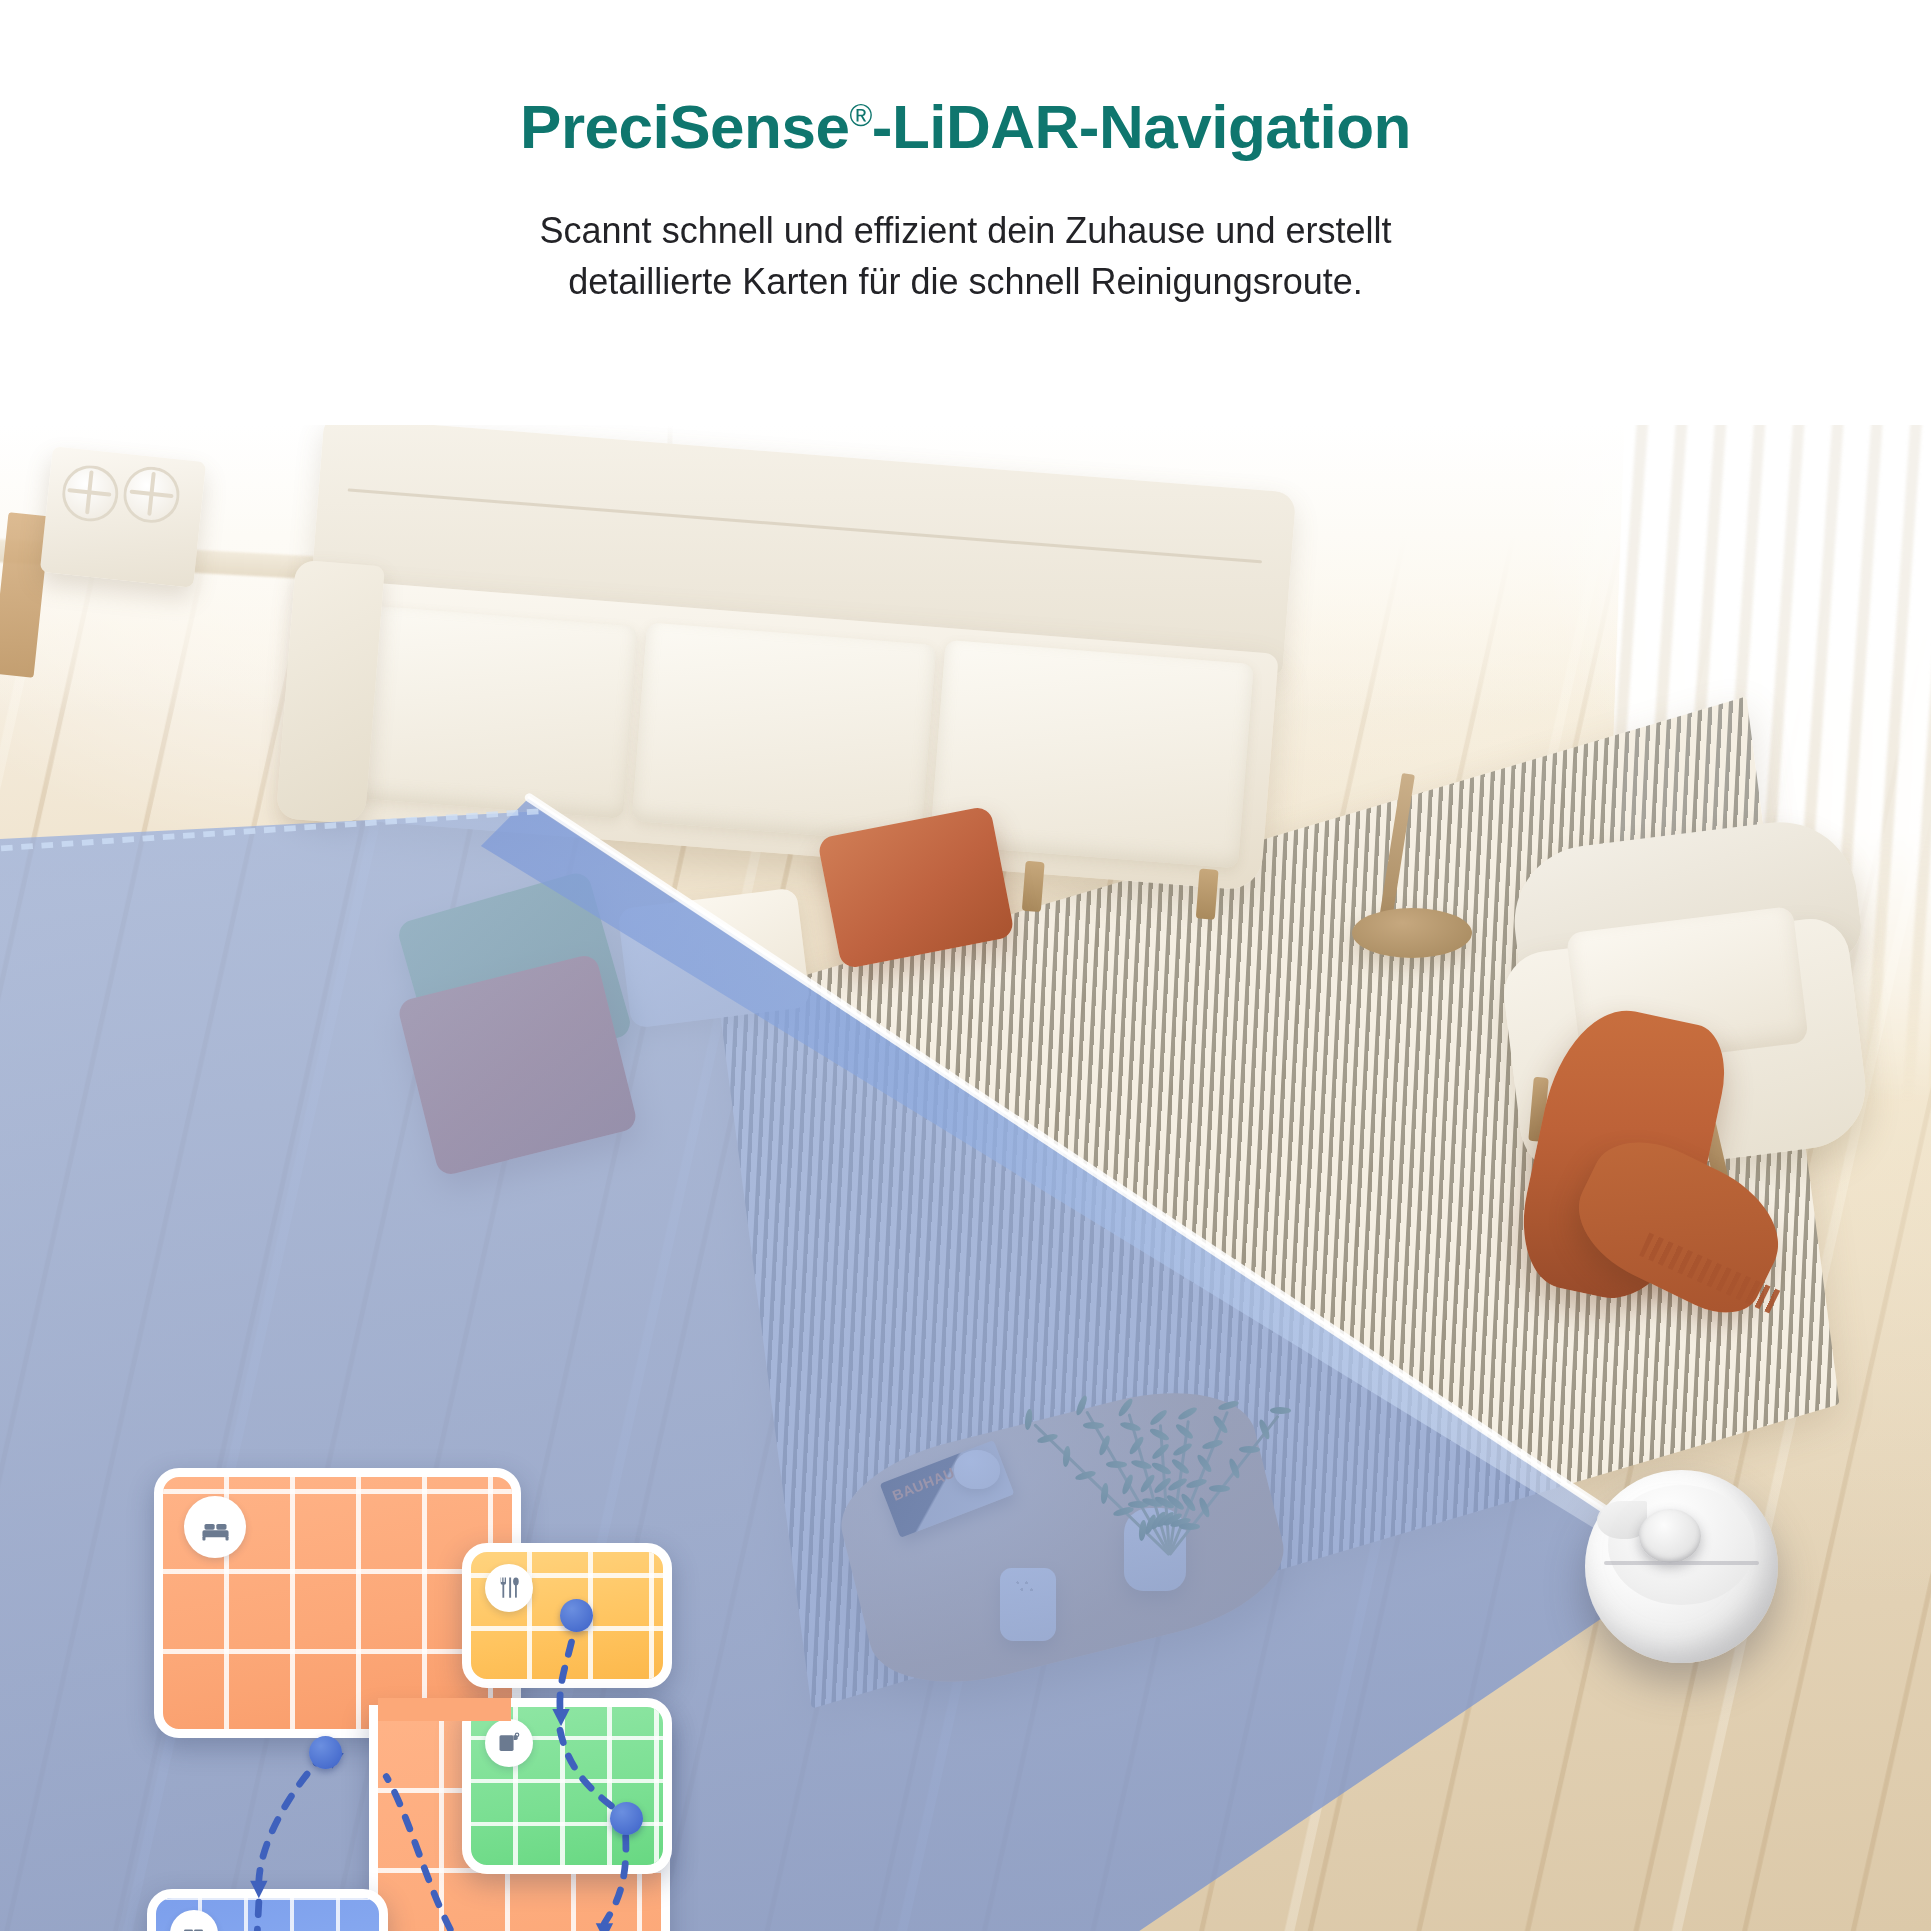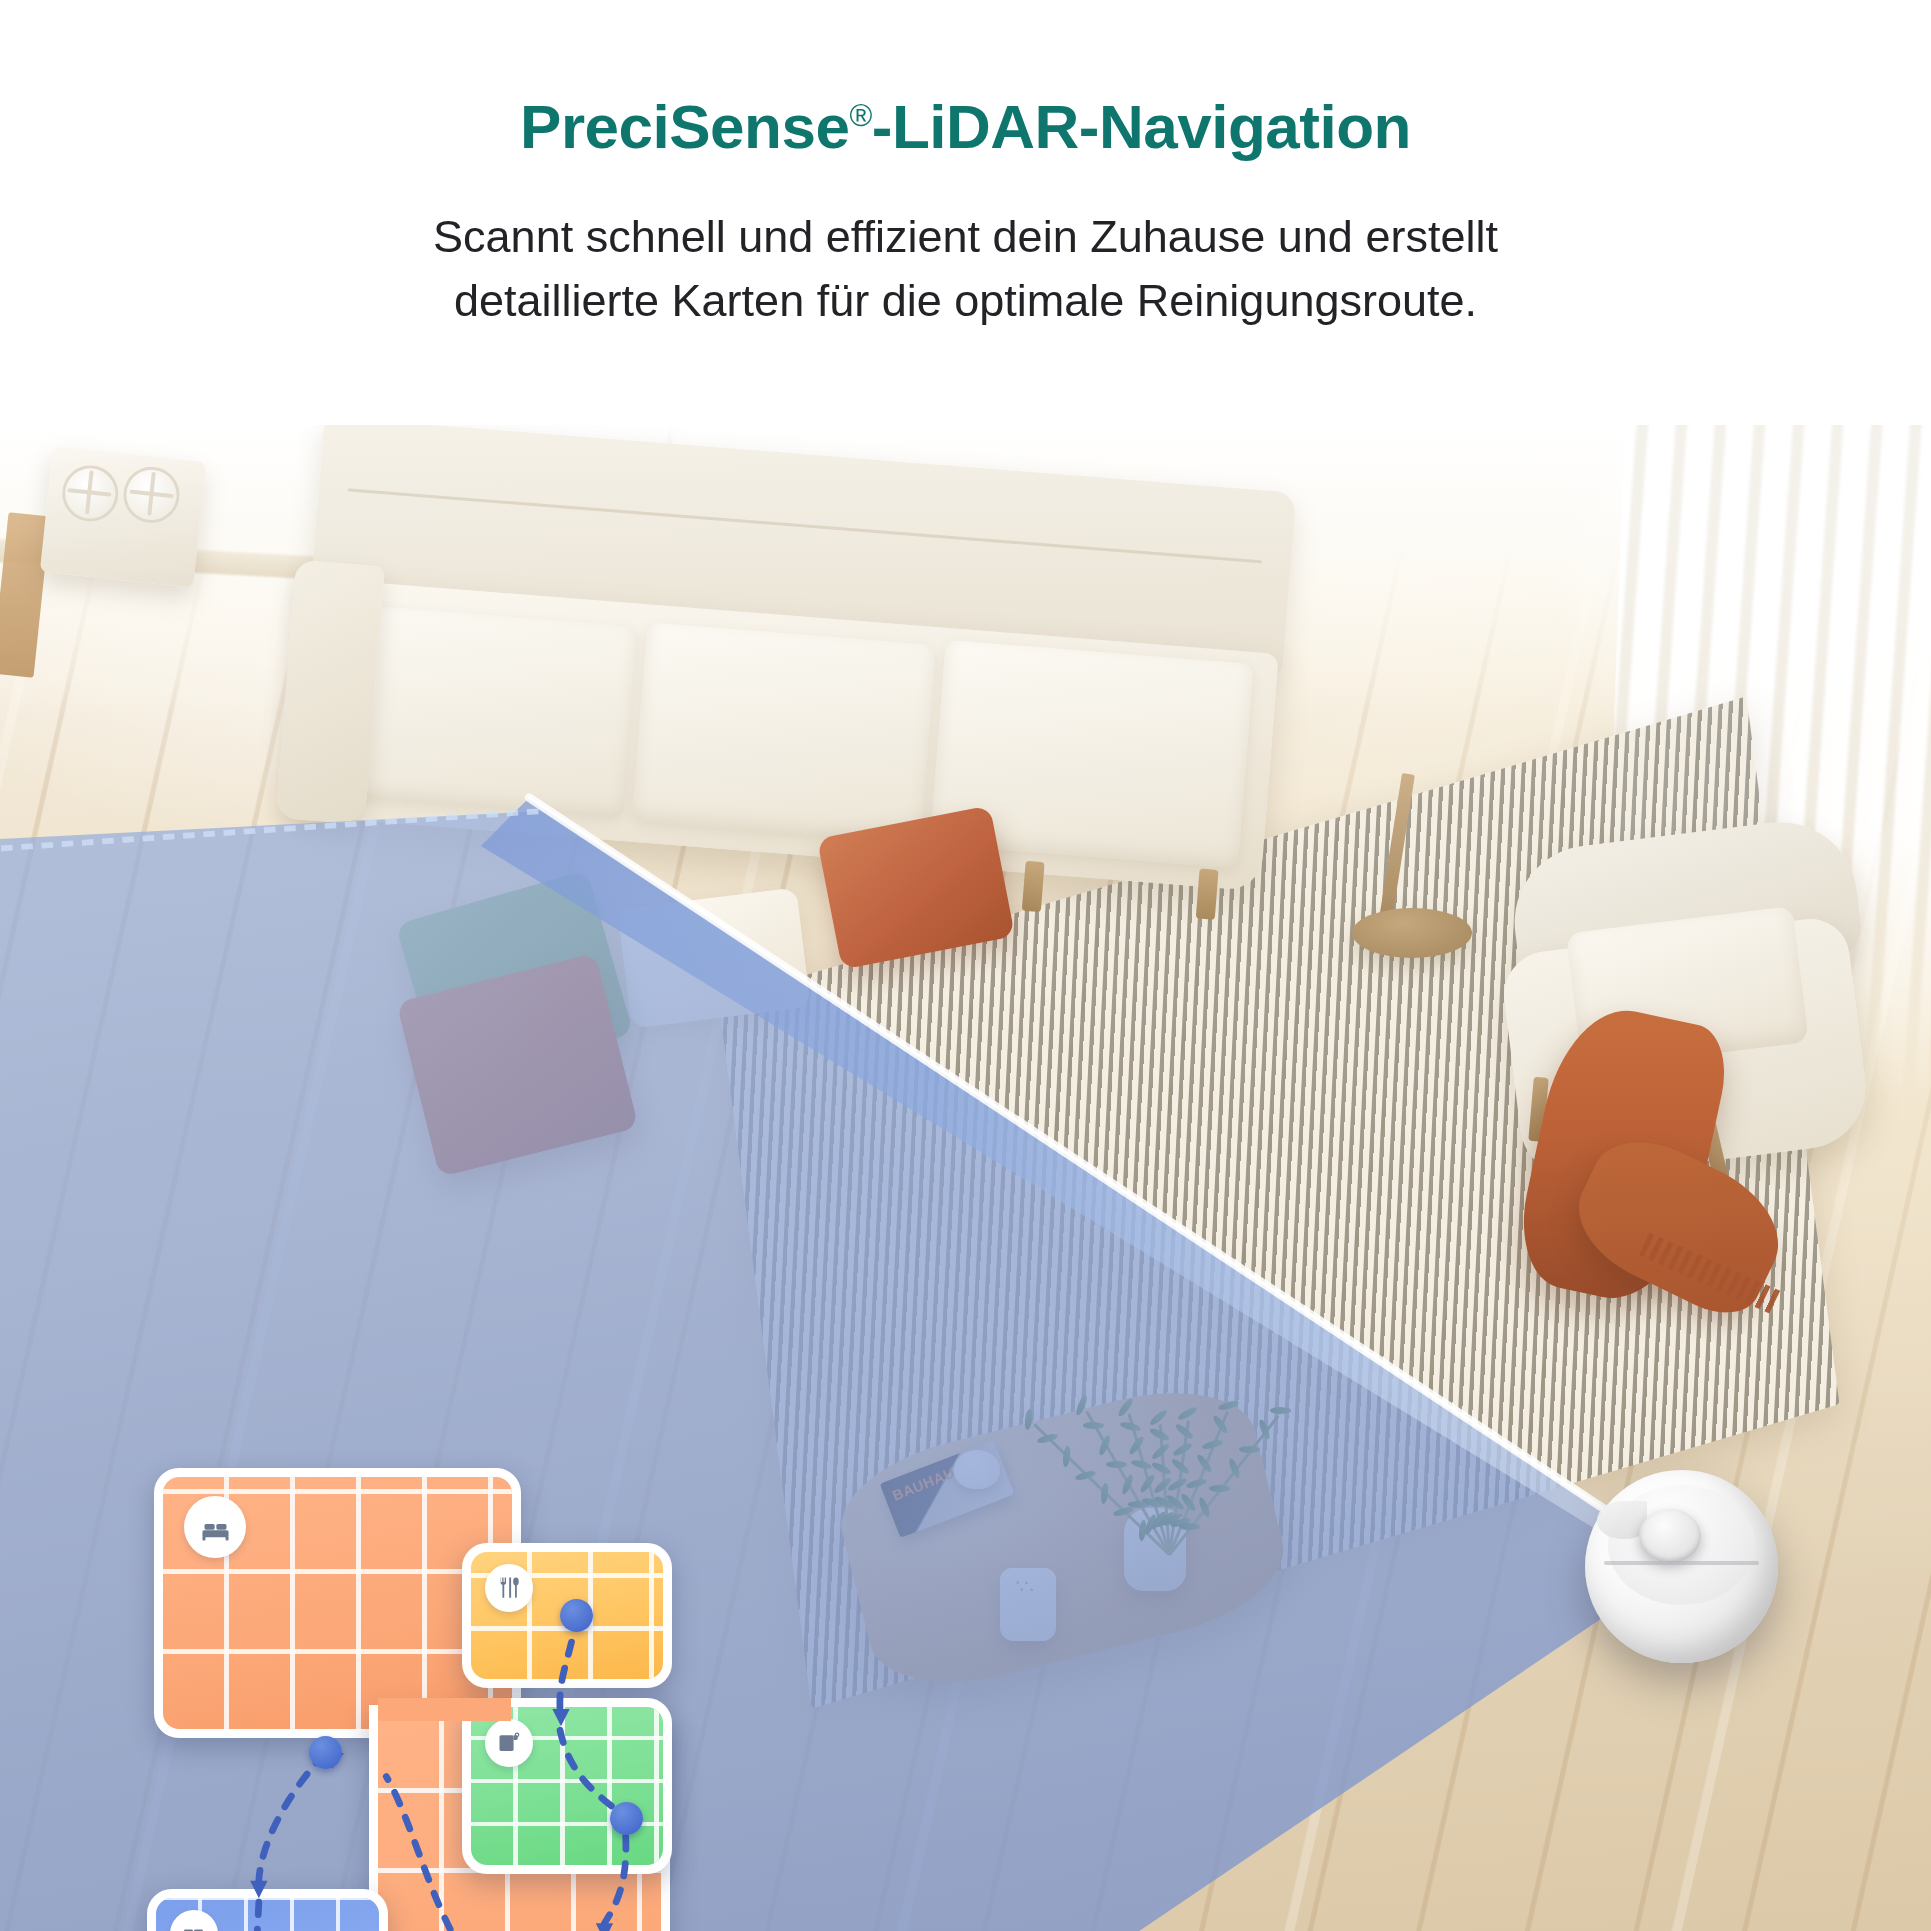--- a/index.html
+++ b/index.html
@@ -17,21 +17,21 @@
     background:#ffffff; z-index:60;
     display:flex; flex-direction:column; align-items:center;
     padding-top:93px;
   }
   .headline {
     font-size:62px; font-weight:700; color:#0f766e;
     letter-spacing:-0.5px; line-height:1.1; white-space:nowrap;
   }
   .headline sup { font-size:31px; vertical-align:super; font-weight:400; }
   .subline {
-    margin-top:44px; font-size:45px; font-weight:400; color:#232327;
+    margin-top:44px; font-size:36px; font-weight:400; color:#232327;
     line-height:1.42; text-align:center; max-width:1583px;
   }
 
   
   .scene {
     position:absolute; left:0; top:425px; width:1931px; height:1506px;
     overflow:hidden;
     background:
       linear-gradient(176deg, #fbf7ef 0%, #f6eee0 12%, #efe3cd 30%, #e8d9bf 55%, #e2d1b4 80%, #dcc9a9 100%);
   }
@@ -387,21 +387,21 @@
 </style>
 </head>
 <body>
 
 <div class="header">
   <h1 class="headline">
     <span>PreciSense</span><sup>®</sup><span>-LiDAR-Navigation</span>
   </h1>
   <p class="subline">
     <span>Scannt schnell und effizient dein Zuhause und erstellt</span><br>
-    <span>detaillierte Karten für die optimale Reinigungsroute.</span>
+    <span>detaillierte Karten für die schnell Reinigungsroute.</span>
   </p>
 </div>
 
 <div class="scene">
 
   <div class="floor"></div>
   <div class="floor-warm"></div>
   <div class="backwall"></div>
   <div class="wall-seam"></div>
   <div class="baseboard"></div>

